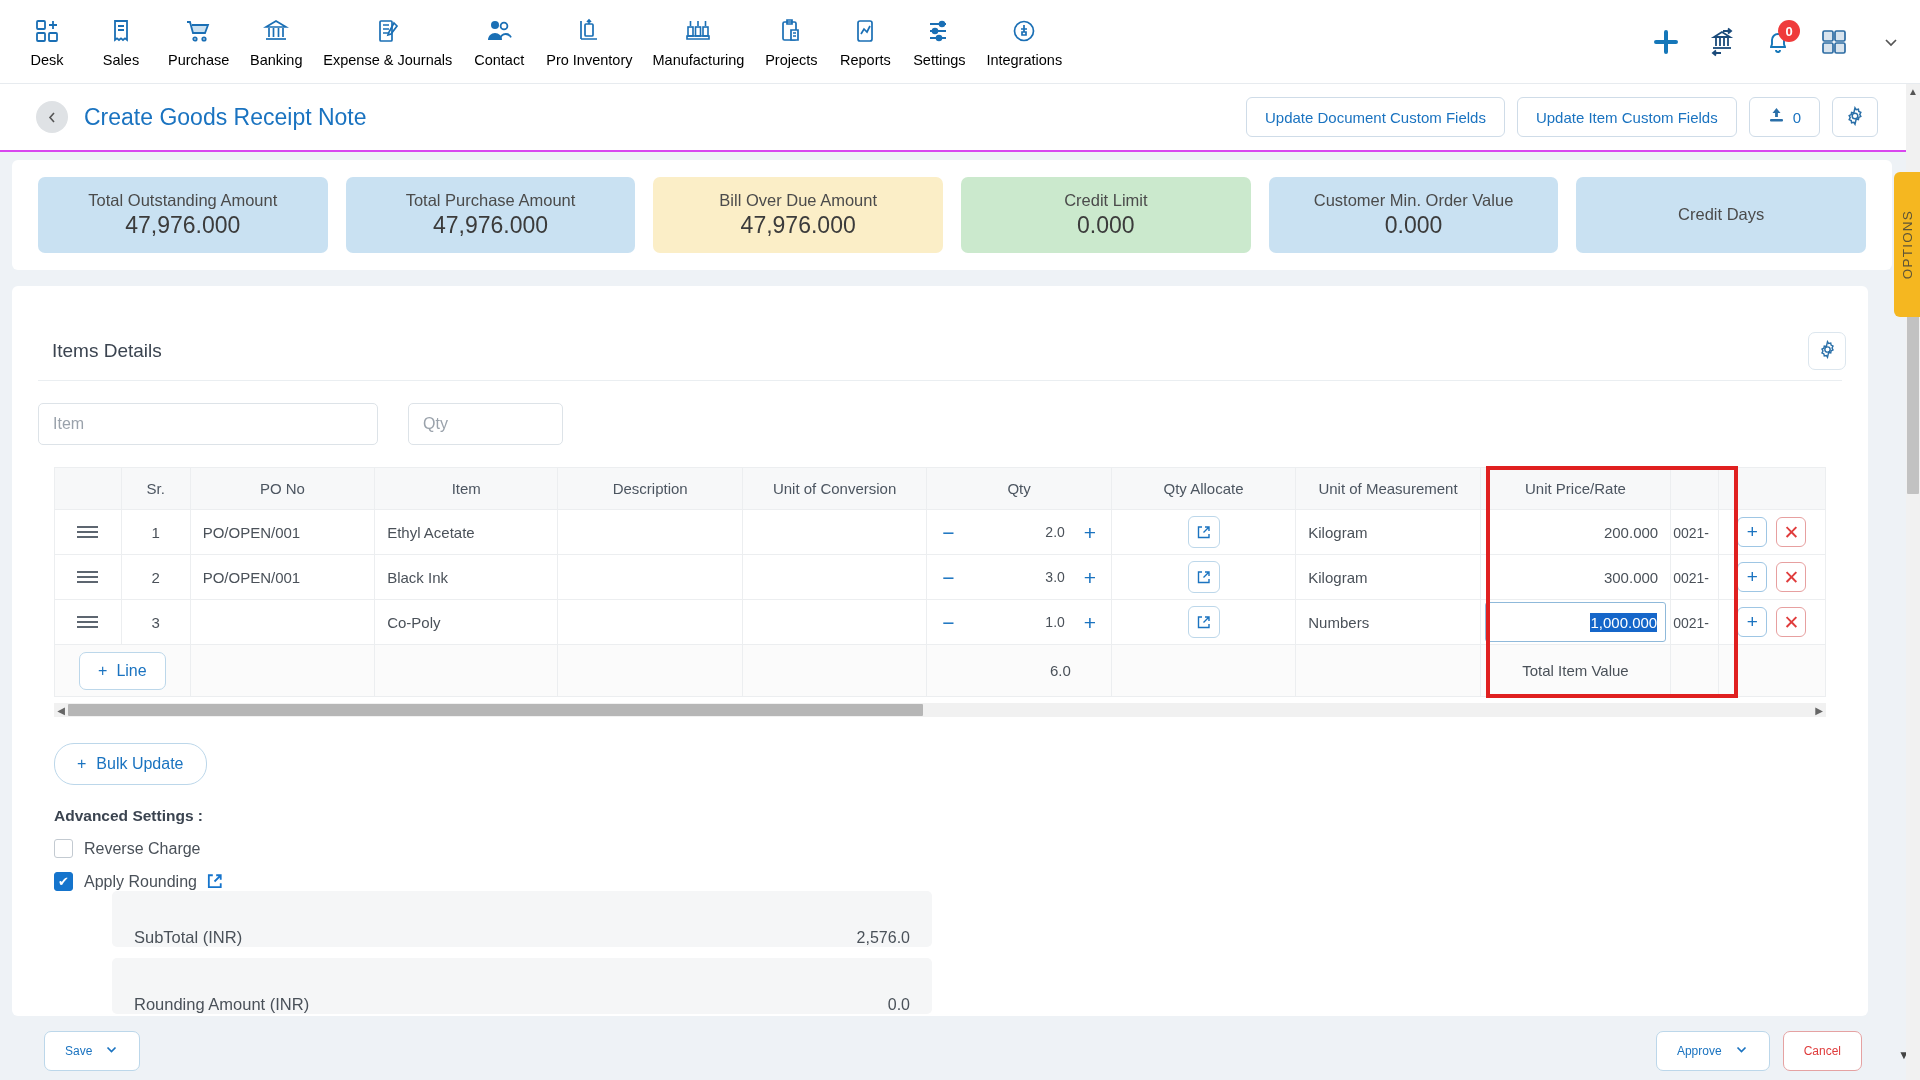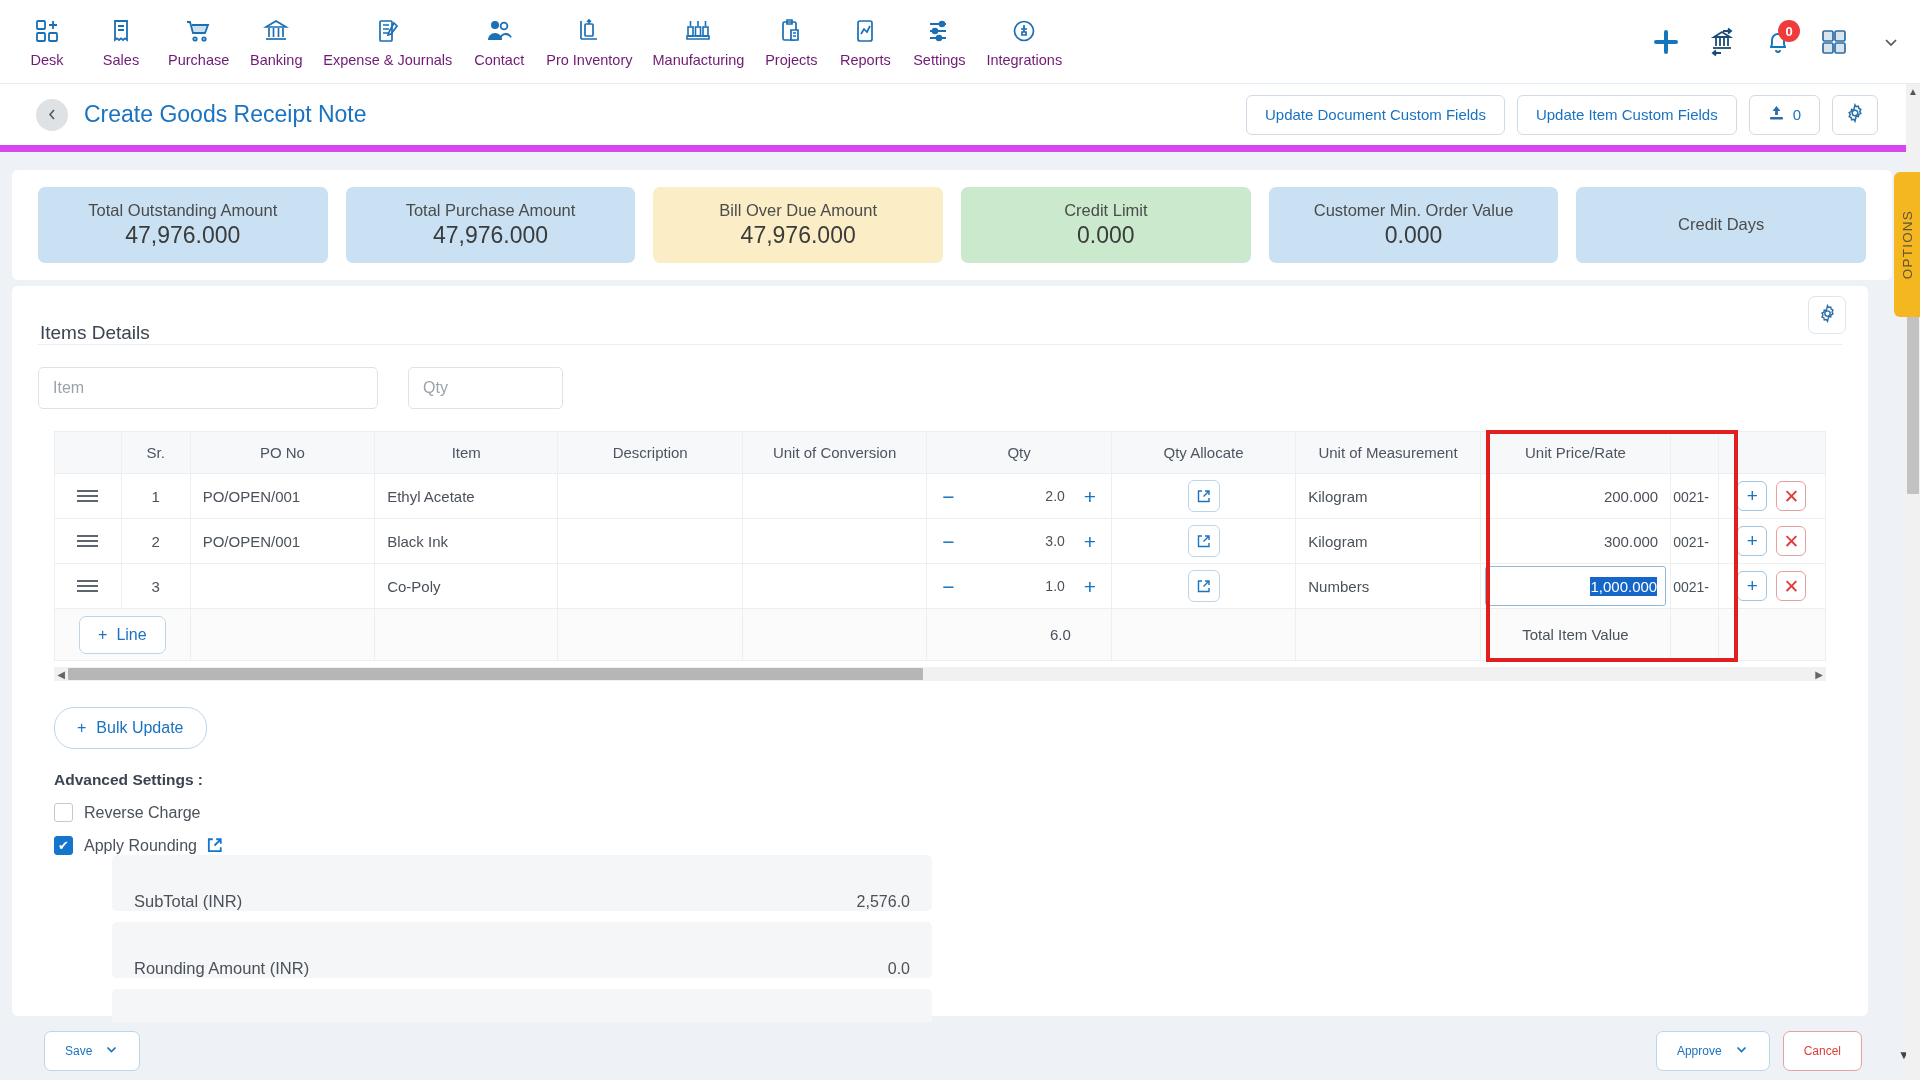--- a/index.html
+++ b/index.html
@@ -17,57 +17,57 @@
     background: #ffffff; display: flex; align-items: center;
     padding-left: 10px;
     border-bottom: 1px solid #e7ebef;
   }
   .nav-item {
     display: flex; flex-direction: column; align-items: center; justify-content: center;
     min-width: 74px; padding: 4px 10px; cursor: pointer;
   }
   .nav-icon { height: 30px; display: flex; align-items: center; justify-content: center; color: #1a6fb5; }
   .nav-icon svg { display:block; }
-  .nav-label { font-size: 14.5px; color: #701a75; margin-top: 6px; white-space: nowrap; }
+  .nav-label { font-size: 14.5px; color: #000000; margin-top: 6px; white-space: nowrap; }
 
   .nav-right { position: absolute; right: 0; top: 0; height: 84px; display: flex; align-items: center; }
   .nav-action { width: 56px; height: 56px; display: flex; align-items: center; justify-content: center; cursor: pointer; position: relative; color:#1577b9; }
   .badge {
     position: absolute; top: 6px; right: 6px;
     background: #ef3b3b; color: #fff; border-radius: 50%;
     width: 22px; height: 22px; font-size: 13px;
     display: flex; align-items: center; justify-content: center; font-weight: 600;
   }
   .nav-caret { width: 58px; height: 84px; display: flex; align-items: center; justify-content: center; color:#555; cursor:pointer; }
 
   
   .page-header {
     position: absolute; top: 84px; left: 0; width: 1920px; height: 68px;
     background: #fff; display: flex; align-items: center; padding: 0 22px;
-    border-bottom: 7px solid #d946ef;
+    border-bottom: 2px solid #d946ef;
   }
   .back-btn {
     width: 32px; height: 32px; border-radius: 50%; background: #dfe2e5;
     display: flex; align-items: center; justify-content: center; cursor: pointer;
     color: #555; font-size: 15px; margin-left: 14px;
   }
   .page-title { font-size: 23px; color: #1a73c0; margin-left: 16px; font-weight: 400; }
   .header-actions { margin-left: auto; display: flex; align-items: center; gap: 12px; padding-right: 20px;}
   .hbtn {
     border: 1px solid #cfdce8; background: #fff; color: #1a73c0;
     border-radius: 6px; height: 40px; padding: 0 18px; font-size: 15px;
     display: flex; align-items: center; justify-content: center; cursor: pointer;
     font-family: "Liberation Sans", sans-serif; gap: 8px;
   }
   .hbtn.icon-only { width: 46px; padding: 0; }
 
   
   .summary-wrap {
     position: absolute; top: 160px; left: 0; width: 1880px; height: 110px;
-    background: #fff; border-radius: 6px; margin: 10px 12px;
+    background: #fff; border-radius: 6px; margin: 0 12px;
     display: flex; align-items: center; gap: 18px; padding: 0 26px;
   }
   .scard {
     flex: 1; height: 76px; border-radius: 7px;
     display: flex; flex-direction: column; align-items: center; justify-content: center;
   }
   .scard .lbl { font-size: 16.5px; color: #4b4b4b; }
   .scard .val { font-size: 23px; color: #3b3b3b; margin-top: 2px; }
 
   
@@ -79,21 +79,21 @@
   .options-tab span {
     writing-mode: vertical-rl; transform: rotate(180deg);
     font-size: 13.5px; letter-spacing: 1.2px; color: #5e5437; font-weight: 400;
   }
 
   
   .items-panel {
     position: absolute; top: 286px; left: 12px; width: 1856px; height: 730px;
     background: #fff; border-radius: 6px;
   }
-  .items-head { height: 58px; display: flex; align-items: flex-end; padding: 0 28px; position: relative; }
+  .items-head { height: 58px; display: flex; align-items: center; padding: 0 40px; position: relative; margin-top: 36px; }
   .items-head h2 { font-size: 19px; color: #3b4450; font-weight: 400; }
   .gear-sq {
     position: absolute; right: 22px; top: 10px; width: 38px; height: 38px;
     border: 1px solid #dce6ee; border-radius: 7px; background: #fff;
     display: flex; align-items: center; justify-content: center; cursor: pointer; color: #2a6fa8;
   }
   .items-divider { height: 1px; background: #eaeef1; margin: 0 26px; }
 
   .filter-row { display: flex; gap: 30px; padding: 22px 26px 0 26px; }
   .filter-in {

